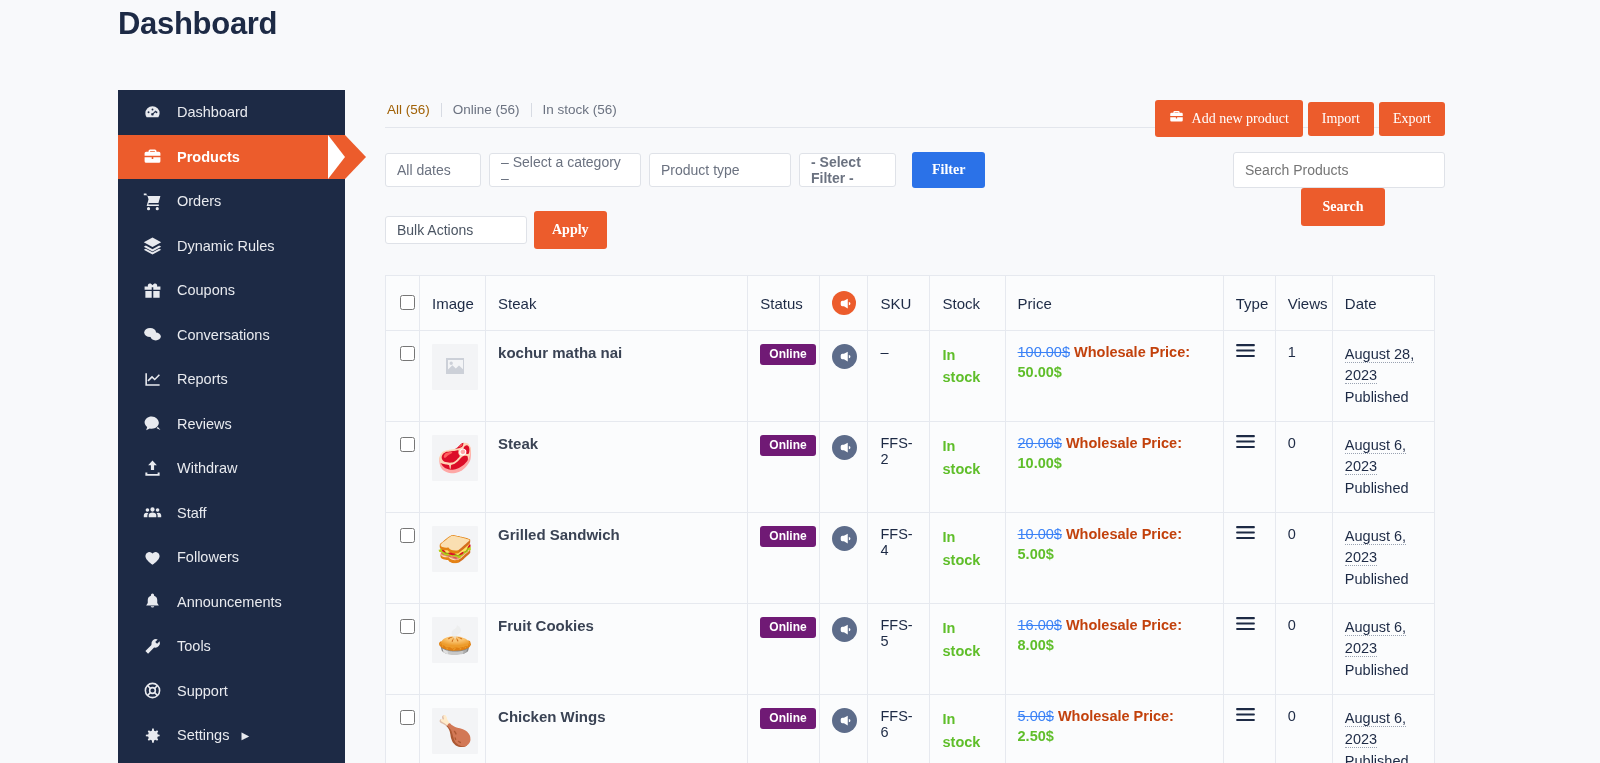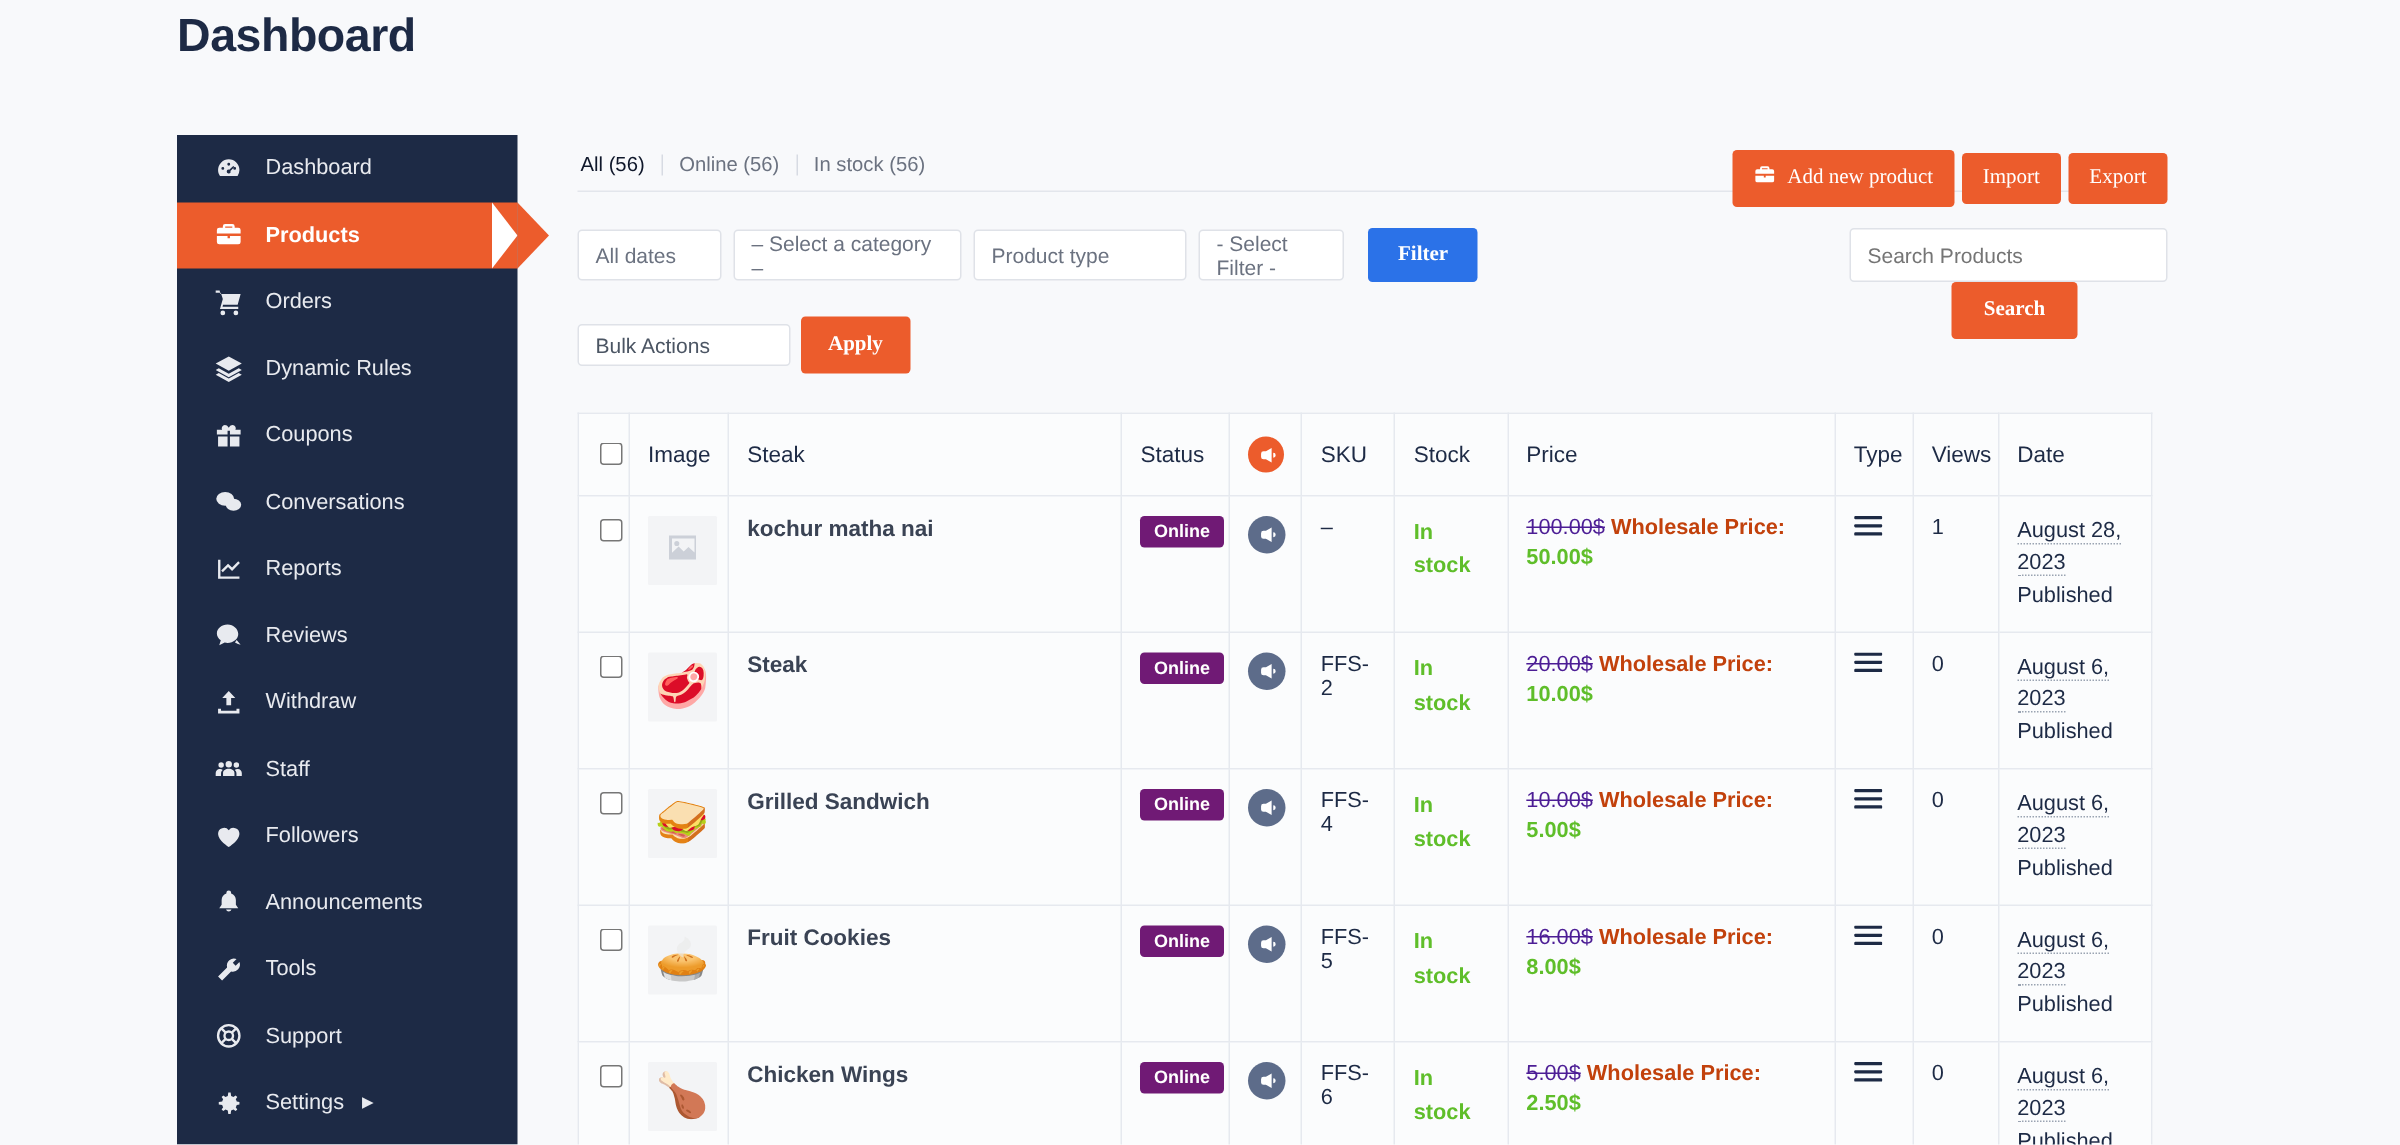--- a/index.html
+++ b/index.html
@@ -61,21 +61,21 @@
   }
 
   
   .main { position: absolute; left: 385px; top: 90px; width: 1060px; }
 
   .subsubsub {
     display: flex; align-items: center; gap: 0px;
     font-size: 13.5px; padding: 12px 2px 10px 2px;
   }
   .subsubsub a { color: #6b7280; text-decoration: none; padding: 0 11px; cursor: pointer;}
-  .subsubsub a:first-child { padding-left: 0; color: #0f172a; }
+  .subsubsub a:first-child { padding-left: 0; color: #a16207; }
   .subsubsub .sep { width: 1px; height: 14px; background: #d7dbe3; }
 
   .topbtns {
     position: absolute; right: 0; top: 10px;
     display: flex; gap: 5px; align-items: center;
   }
   .btn {
     background: #ec5c2c; color: #fff; border: none;
     font-size: 14px; border-radius: 3px; cursor: pointer;
     font-family: Liberation Serif, serif;
@@ -96,21 +96,21 @@
   }
   .fld {
     background: #fff; border: 1px solid #dfe2e8; border-radius: 3px;
     height: 34px; display: flex; align-items: center;
     padding: 0 11px; font-size: 14px; color: #6b7280;
     font-family: "Liberation Sans", sans-serif;
   }
   .fld.w1 { width: 96px; }
   .fld.w2 { width: 152px; }
   .fld.w3 { width: 142px; }
-  .fld.w4 { width: 97px; }
+  .fld.w4 { width: 97px; font-weight: bold; }
   .filter-btn { margin-left: 8px; padding: 10px 20px; }
 
   .searchwrap {
     position: absolute; right: 0; top: 0;
     display: flex; align-items: center; gap: 0; flex-direction: column;
   }
   .searchwrap .fld { width: 212px; height: 36px; }
   .search-btn { margin-left: 8px; padding: 11px 22px; font-weight: bold; }
 
   .bulkbar {
@@ -171,21 +171,21 @@
     font-size: 12px; font-weight: bold; border-radius: 3px;
     padding: 4px 9px; line-height: 1.1;
   }
   .ann-icon {
     width: 25px; height: 25px; border-radius: 50%;
     background: #5d6c8a; display: flex; align-items: center; justify-content: center;
     color: #fff; cursor: pointer;
   }
   .sku { color: #4b5563; font-size: 14.5px; }
   .instock { color: #5fbe2a; font-weight: bold; font-size: 14.5px; line-height: 1.55; }
-  .oldprice { color: #4c1d95; text-decoration: line-through; }
+  .oldprice { color: #3b82f6; text-decoration: line-through; }
   .wslabel { color: #c2410c; font-weight: bold; }
   .newprice { color: #5fbe2a; font-weight: bold; display: block; margin-top: 4px; }
   .hamburger { display: block; color: #1d2a45; cursor: pointer; }
   .views { color: #4b5563; }
   .date { color: #6b7280; font-size: 13.5px; line-height: 1.45; }
   .date .dt { border-bottom: 1px dotted #9aa3b2; }
   .date .st { display: block; margin-top: 1px; }
 </style>
 </head>
 <body>

